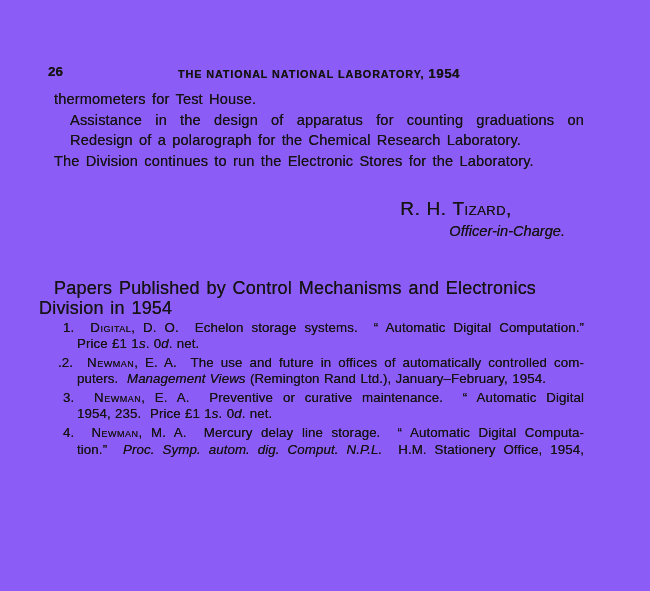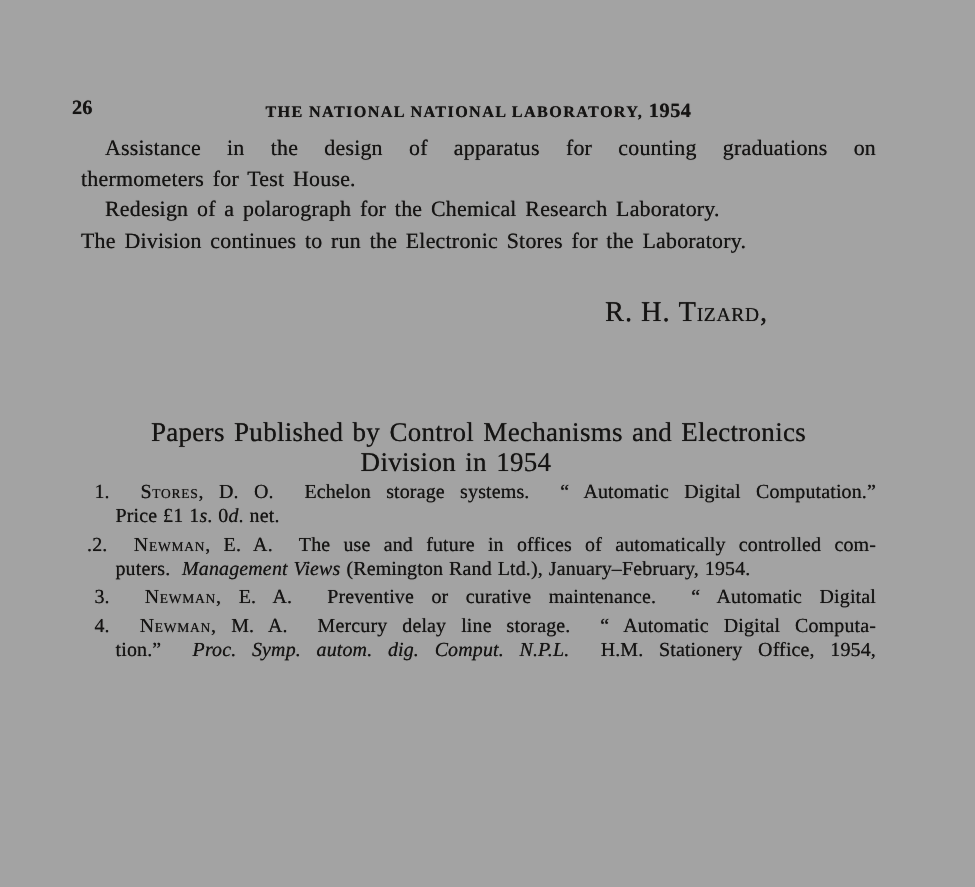--- a/index.html
+++ b/index.html
@@ -1,21 +1,21 @@
 <!DOCTYPE html>
 <html><head>
 <meta charset="utf-8">
 <title>Document</title>
 <style>
   html,body { margin:0; padding:0; background:#e8e8e8; }
   .page {
     position:relative;
     width:650px; height:591px;
-    background:#a3a3a3;
-    font-family:Liberation Serif, serif;
+    background:#8b5cf6;
+    font-family:Liberation Sans, sans-serif;
     color:#151413;
     text-shadow:0 0 0.45px rgba(21,20,19,0.85);
     overflow:hidden;
   }
   
   .page-number {
     position:absolute; left:48px; top:64px;
     font-size:13.5px; font-weight:700;
   }
   .running-header {
@@ -36,21 +36,21 @@
   .jlast { text-align:justify; text-align-last:justify; }
   .nowrap { white-space:nowrap; }
   
   .signature { position:absolute; left:54px; top:200px; width:530px; text-align:right; }
   .sig-name { font-size:19px; line-height:18px; padding-right:72px; letter-spacing:0.6px; }
   .sig-role { font-size:14.6px; line-height:18px; margin-top:4px; padding-right:19px; font-style:italic; }
   .sc { font-variant:small-caps; letter-spacing:0.5px; }
   
   .heading {
     position:absolute; left:54px; top:279px; width:530px;
-    text-align:center; font-size:18px; line-height:19.5px;
+    text-align:left; font-size:18px; line-height:19.5px;
     letter-spacing:0.2px; word-spacing:1.5px;
   }
   .h-line2 { transform:translateX(-15px); }
   
   .refs {
     position:absolute; left:63px; top:320px; width:521px;
     font-size:13.3px; line-height:16.3px;
     letter-spacing:0.1px; word-spacing:0.5px;
   }
   .ref { margin-bottom:2.5px; }
@@ -65,46 +65,48 @@
 
 <div class="page">
 
   <div class="page-number">26</div>
 
   <div class="running-header"><span>THE NATIONAL NATIONAL LABORATORY,</span>
     <span class="year">1954</span>
   </div>
 
   <div class="intro">
+    <span class="line">thermometers for Test House.</span>
     <span class="line indent jlast">Assistance in the design of apparatus for counting graduations on</span>
-    <span class="line">thermometers for Test House.</span>
     <span class="line indent nowrap">Redesign of a polarograph for the Chemical Research Laboratory.</span>
     <span class="line nowrap">The Division continues to run the Electronic Stores for the Laboratory.</span>
   </div>
 
   <div class="signature">
     <div class="sig-name"><span>R. H. </span><span class="sc">Tizard</span><span>,</span></div>
+    <div class="sig-role">Officer-in-Charge.</div>
   </div>
 
   <div class="heading">
     <div class="h-line1">Papers Published by Control Mechanisms and Electronics</div>
     <div class="h-line2">Division in 1954</div>
   </div>
 
   <div class="refs" id="refs">
       <div class="ref">
-        <span class="ref-line"><span class="num">1.&nbsp; </span><span class="sc">Stores</span><span>, D. O.&nbsp; Echelon storage systems.&nbsp; “ Automatic Digital Computation.”</span></span>
+        <span class="ref-line"><span class="num">1.&nbsp; </span><span class="sc">Digital</span><span>, D. O.&nbsp; Echelon storage systems.&nbsp; “ Automatic Digital Computation.”</span></span>
         <span class="ref-line cont last"><span>Price £1 1</span><span class="it">s</span><span>. 0</span><span class="it">d</span><span>. net.</span></span>
       </div>
       <div class="ref">
         <span class="ref-line"><span class="num" style="margin-left: -5px;">.2.&nbsp; </span><span class="sc">Newman</span><span>, E. A.&nbsp; The use and future in offices of automatically controlled com-</span></span>
         <span class="ref-line cont last"><span>puters.&nbsp; </span><span class="it">Management Views</span><span> (Remington Rand Ltd.), January–February, 1954.</span></span>
       </div>
       <div class="ref">
         <span class="ref-line"><span class="num">3.&nbsp; </span><span class="sc">Newman</span><span>, E. A.&nbsp; Preventive or curative maintenance.&nbsp; “ Automatic Digital</span></span>
+        <span class="ref-line cont last"><span>1954, 235.&nbsp; Price £1 1</span><span class="it">s</span><span>. 0</span><span class="it">d</span><span>. net.</span></span>
       </div>
       <div class="ref">
         <span class="ref-line"><span class="num">4.&nbsp; </span><span class="sc">Newman</span><span>, M. A.&nbsp; Mercury delay line storage.&nbsp; “ Automatic Digital Computa-</span></span>
         <span class="ref-line cont"><span>tion.”&nbsp; </span><span class="it">Proc. Symp. autom. dig. Comput. N.P.L.</span><span>&nbsp; H.M. Stationery Office, 1954,</span></span>
       </div>
     </div>
 
 </div>
 
 </body></html>

